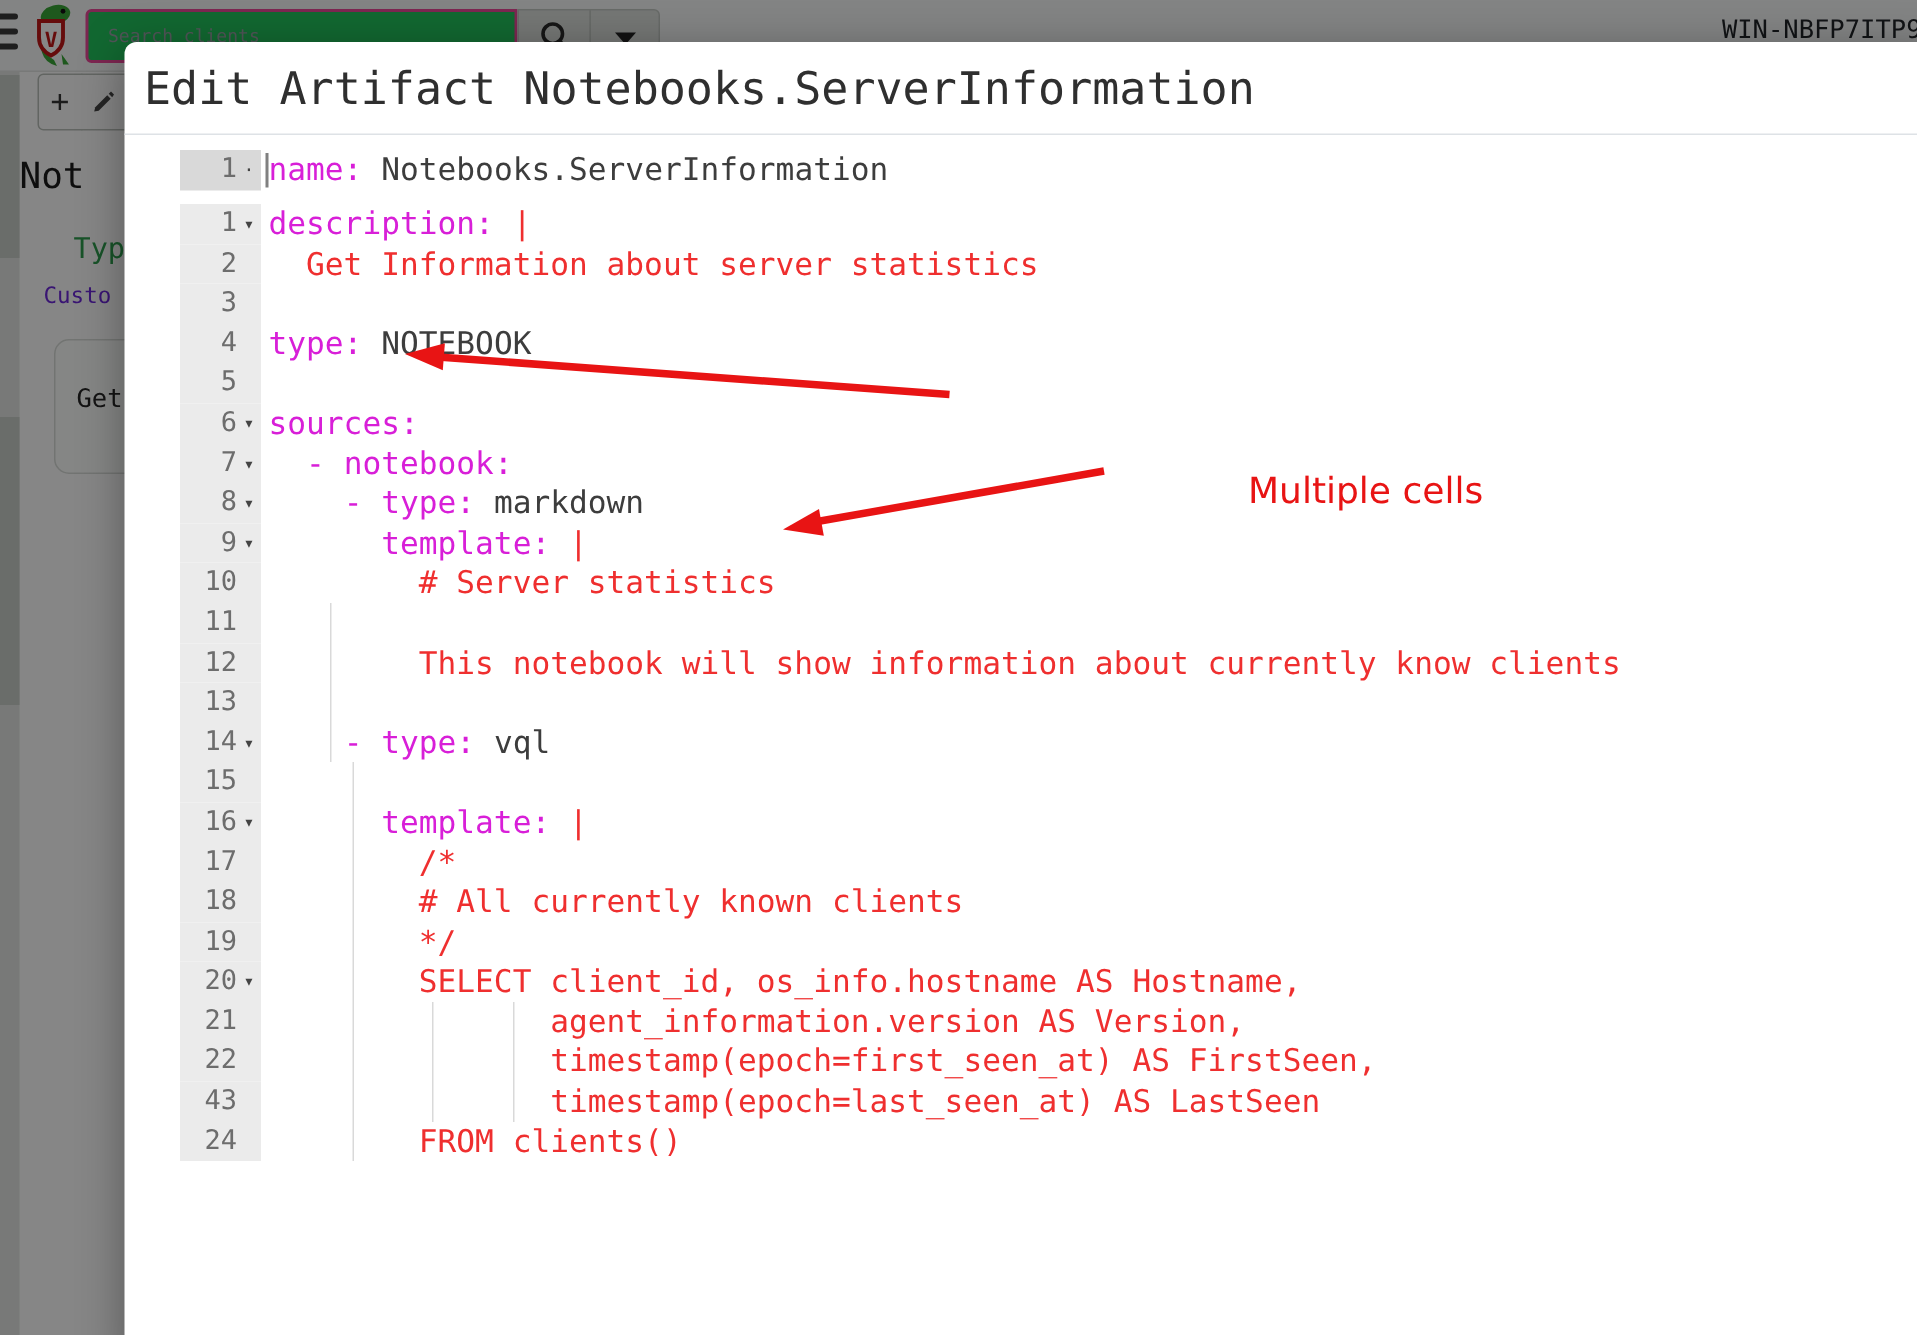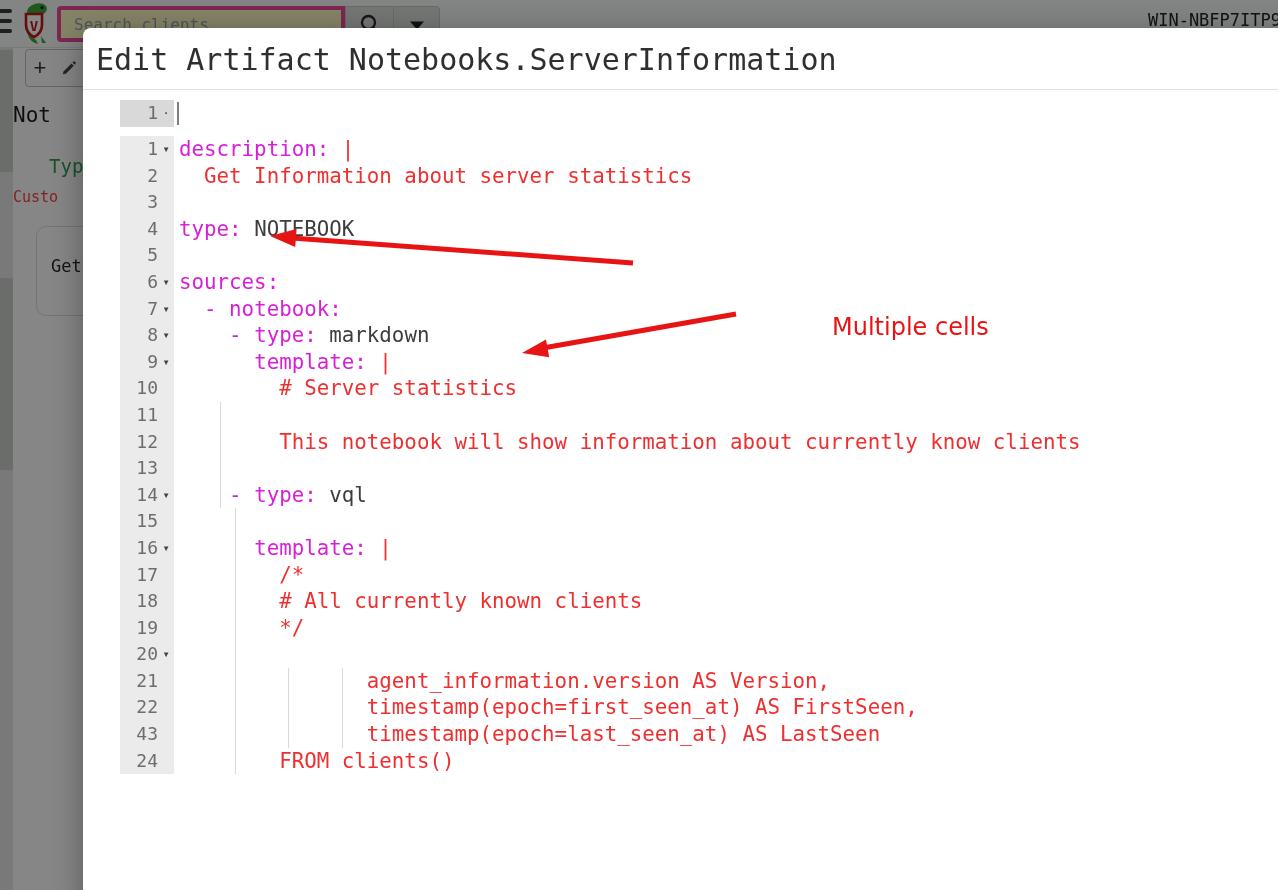--- a/index.html
+++ b/index.html
@@ -4,36 +4,36 @@
 <style>
   html,body{margin:0;padding:0;width:1278px;height:890px;overflow:hidden;background:#fff;
     font-family:"DejaVu Sans Mono","Liberation Mono",monospace;}
   *{box-sizing:border-box;}
   .abs{position:absolute;}
 
   
   #page{position:absolute;inset:0;z-index:0;background:#fdfdfd;}
   #navbar{position:absolute;left:0;top:0;width:1278px;height:48px;background:#f8f9fa;border-bottom:1px solid #e2e5e2;}
   .hb-bar{position:absolute;left:-5px;width:17px;height:4px;border-radius:2px;background:#3a3a3a;}
-  #search-input{position:absolute;left:57px;top:6px;width:288px;height:36px;border:4px solid #ec4899;border-radius:4px 0 0 4px;background:#fef9c3;font-family:"DejaVu Sans Mono",monospace;font-size:16px;color:#333;padding:0 0 0 13px;outline:none;}
+  #search-input{position:absolute;left:57px;top:6px;width:288px;height:36px;border:2px solid #ec4899;border-radius:4px 0 0 4px;background:#22c55e;font-family:"DejaVu Sans Mono",monospace;font-size:12px;color:#333;padding:0 0 0 13px;outline:none;}
   #search-input::placeholder{color:#9aa0a6;}
   .nav-btn{position:absolute;top:6px;height:36px;background:#dde1de;border:1px solid #c3c8c3;}
   #btn-search{left:345px;width:49px;border-radius:0;}
   #btn-search-caret{left:393px;width:47px;border-radius:0 4px 4px 0;}
   .caret-down{position:absolute;left:50%;top:50%;transform:translate(-50%,-30%);width:0;height:0;border-left:7px solid transparent;border-right:7px solid transparent;border-top:8px solid #222;}
   #hostname{position:absolute;right:-3px;top:10px;font-size:17px;color:#212529;white-space:nowrap;}
 
   #side-strip{position:absolute;left:0;top:48px;width:13px;height:842px;background:#e2e5e2;}
   .strip-seg{position:absolute;left:0;width:13px;background:#c9cec9;}
 
   .tb-btn{position:absolute;top:49px;width:30px;height:38px;background:#fcfcfc;border:1px solid #b9bfb9;color:#333;font-size:22px;line-height:34px;text-align:center;padding:0;}
   #tb-add{left:25px;border-radius:4px 0 0 4px;}
   #tb-edit{left:54px;border-left:none;}
 
-  #artifact-heading{position:absolute;left:13px;top:103px;font-size:21px;color:#1c1c1c;white-space:nowrap;}
+  #artifact-heading{position:absolute;left:13px;top:103px;font-size:24px;color:#1c1c1c;white-space:nowrap;}
   #artifact-type{position:absolute;left:13px;top:155px;font-size:19px;white-space:nowrap;}
   #artifact-custom{position:absolute;left:13px;top:188px;font-size:15px;white-space:nowrap;}
   #desc-card{position:absolute;left:36px;top:226px;width:130px;height:90px;background:#fcfdfc;border:1px solid #d7dbd7;border-radius:10px;}
   #desc-card-text{position:absolute;left:14px;top:29px;font-size:17px;color:#262626;white-space:nowrap;}
 
   
   #backdrop{position:absolute;inset:0;background:rgba(0,0,0,0.47);z-index:10;}
 
   
   #modal{position:absolute;left:83px;top:28px;width:1210px;height:880px;background:#fff;border-radius:8px 0 0 0;box-shadow:0 6px 30px rgba(0,0,0,.35);z-index:20;}
@@ -97,39 +97,40 @@
   <button id="tb-add" class="tb-btn">+</button>
   <button id="tb-edit" class="tb-btn">
     <svg width="17" height="17" viewBox="0 0 17 17">
       <path d="M3.5 13.5 L11.5 5.5 L13.8 7.8 L5.8 15.8 L2.8 16.3 Z" fill="#444"></path>
       <path d="M12.5 4.5 L14 3 L16 5 L14.8 6.8 Z" fill="#444"></path>
     </svg>
   </button>
 
   <div id="artifact-heading">Not</div>
   <div id="artifact-type" style="color: rgb(47, 158, 79); margin-left: 36px;">Type</div>
-  <div id="artifact-custom" style="color: #ef4444;">Custo</div>
+  <div id="artifact-custom" style="color: #6d28d9; padding-left: 16px;">Custo</div>
   <div id="desc-card">
     <div id="desc-card-text">Get</div>
   </div>
 </div>
 
 <div id="backdrop"></div>
 
 <div id="modal">
   <div id="modal-header">
     <div id="modal-title">Edit Artifact Notebooks.ServerInformation</div>
   </div>
 
   <div id="name-editor" class="editor" style="top:72px">
       <div class="crow">
         <div class="gut active">
           <span class="lnum">1</span>
           <span class="fw">·</span>
         </div>
+        <pre class="ctext"><span class="tok-k">name:</span><span class="tok-p"> Notebooks.ServerInformation</span></pre>
       </div>
     </div>
   <div id="cursor"></div>
 
   <div id="body-editor" class="editor" style="top:108px">
       <div class="crow">
         <div class="gut">
           <span class="lnum">1</span>
           <span class="fw">▾</span>
         </div>
@@ -258,20 +259,21 @@
           <span class="lnum">19</span>
           <span class="fw"></span>
         </div>
         <pre class="ctext"><span class="tok-s">        */</span></pre>
       </div>
       <div class="crow">
         <div class="gut">
           <span class="lnum">20</span>
           <span class="fw">▾</span>
         </div>
+        <pre class="ctext"><span class="tok-s">        SELECT client_id, os_info.hostname AS Hostname,</span></pre>
       </div>
       <div class="crow">
         <div class="gut">
           <span class="lnum">21</span>
           <span class="fw"></span>
         </div>
         <pre class="ctext"><span class="tok-s">               agent_information.version AS Version,</span></pre>
       </div>
       <div class="crow">
         <div class="gut">

